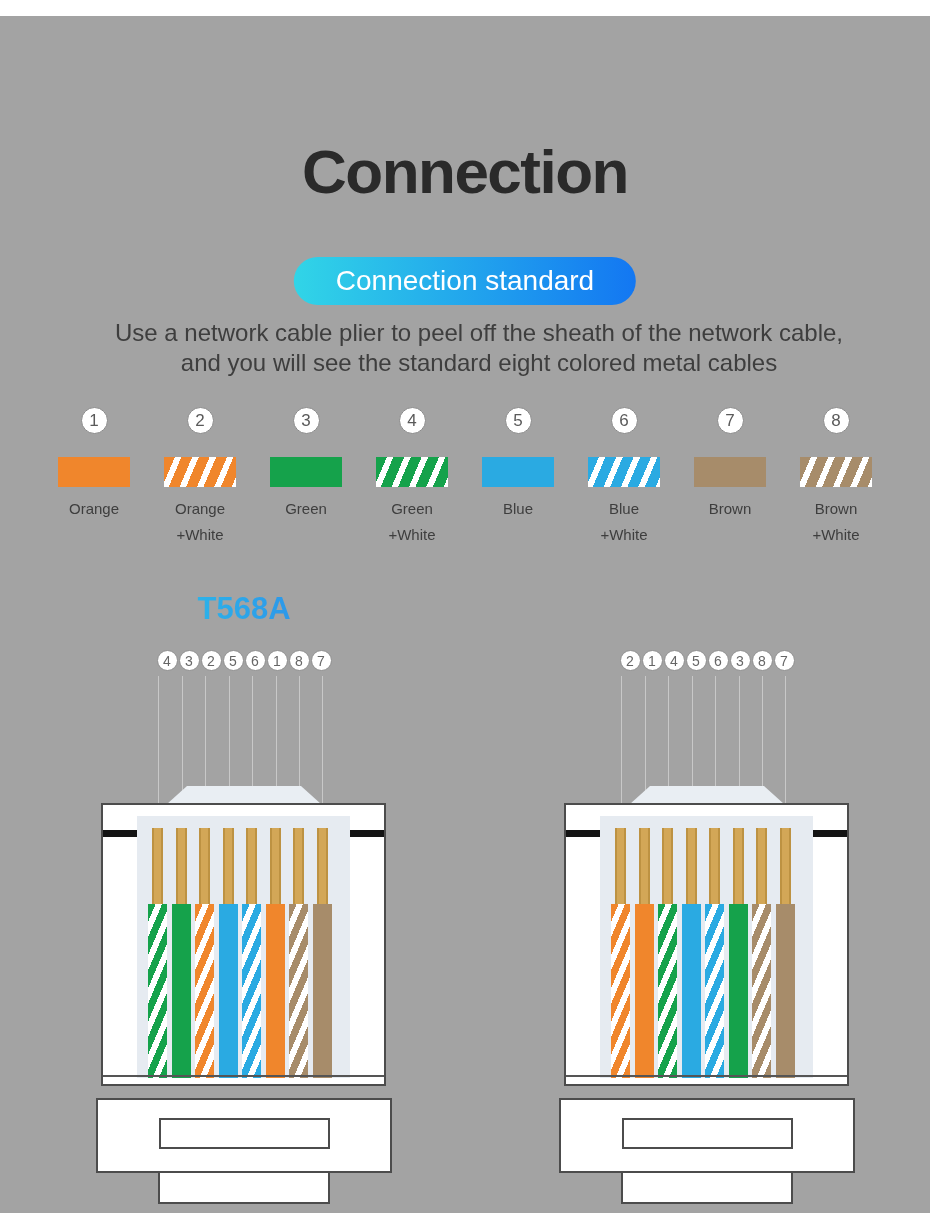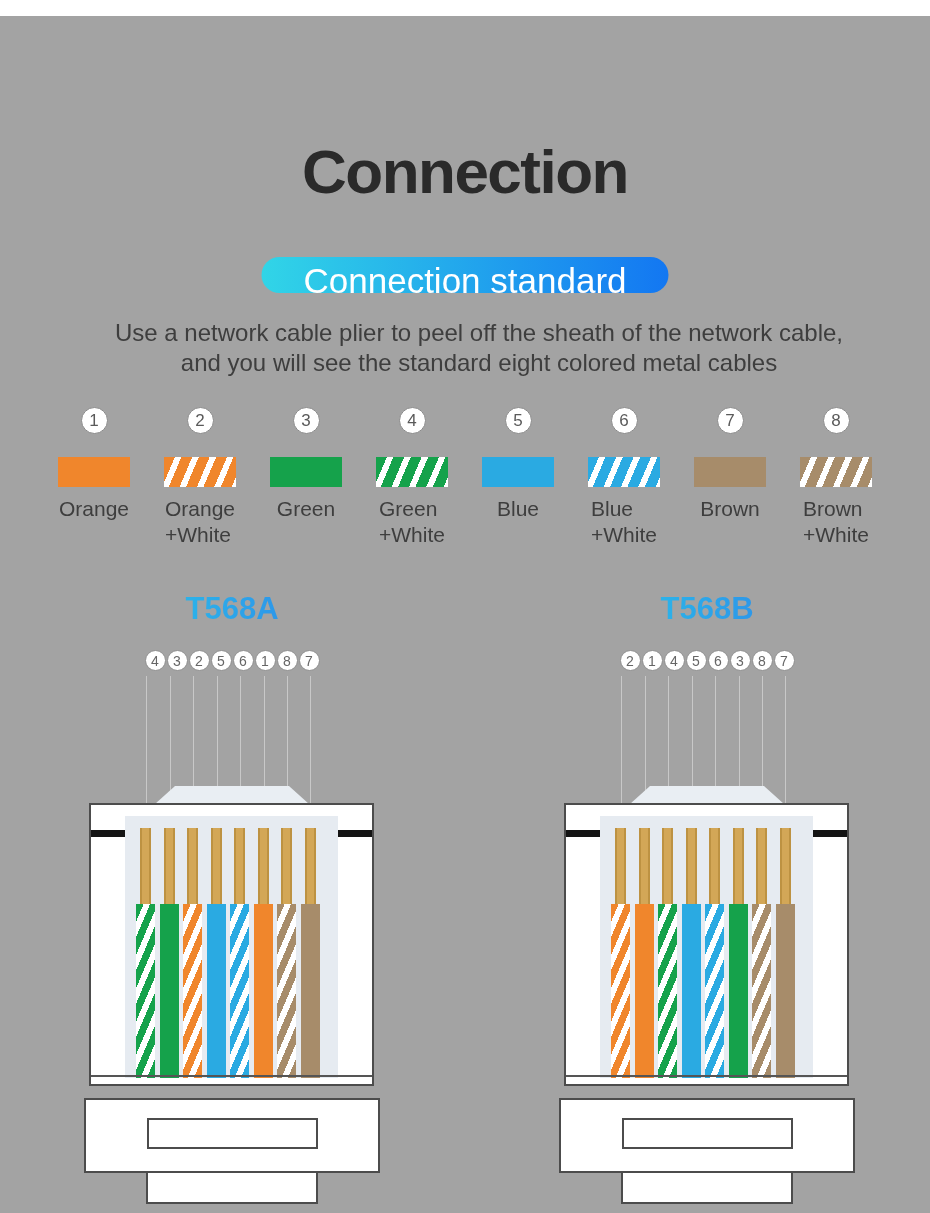--- a/index.html
+++ b/index.html
@@ -4,53 +4,53 @@
 <style>
   * { margin:0; padding:0; box-sizing:border-box; }
   html,body { background:#fff; }
   body { font-family:"Liberation Sans", sans-serif; }
   .page { position:relative; width:930px; height:1213px; background:#a3a3a3; overflow:hidden; margin:16px auto; }
 
   
   .title { position:absolute; top:122px; left:0; width:100%; text-align:center;
            font-size:62px; line-height:68px; font-weight:700; color:#2a2a2a; letter-spacing:-1.5px; }
   .badge { position:absolute; top:241px; left:50%; transform:translateX(-50%);
-           height:36px; line-height:48px; padding:0 42px; border-radius:24px;
+           height:48px; line-height:48px; padding:0 42px; border-radius:24px;
            background:linear-gradient(90deg,#31D5E7,#1377F2);
-           color:#ffffff; font-size:35px; white-space:nowrap; }
+           color:#ffffff; font-size:28px; white-space:nowrap; }
   .desc { position:absolute; top:302px; left:0; width:100%; text-align:center;
           font-size:24px; line-height:30px; color:#3e3e3e;padding-left:28px; }
 
   
   .legend { position:absolute; top:391px; left:0; width:100%; display:flex; justify-content:center; }
   .leg-item { width:106px; display:flex; flex-direction:column; align-items:center; }
   .circ { width:27px; height:27px; border:1.5px solid #8a8a8a; border-radius:50%;
           display:flex; align-items:center; justify-content:center;
           font-size:17px; color:#5a5a5a; background:#fff; }
   .swatch { margin-top:23px; width:72px; height:30px; display:block; }
-  .leg-label { margin-top:9px; font-size:21px; line-height:26px; color:#3e3e3e;
-               text-align:left; white-space:pre-line; }
+  .leg-label { margin-top:9px; font-size:15px; line-height:26px; color:#3e3e3e;
+               text-align:center; white-space:pre-line; }
 
   
   [data-color="orange"] { background:#F0862C; }
   [data-color="green"]  { background:#15A24B; }
   [data-color="blue"]   { background:#2AAAE2; }
   [data-color="brown"]  { background:#A78C6A; }
   .swatch[data-color="orange-white"] { background:repeating-linear-gradient(113deg,#F0862C 0 10px,#ffffff 10px 16px); }
   .swatch[data-color="green-white"]  { background:repeating-linear-gradient(113deg,#15A24B 0 10px,#ffffff 10px 16px); }
   .swatch[data-color="blue-white"]   { background:repeating-linear-gradient(113deg,#2AAAE2 0 10px,#ffffff 10px 16px); }
   .swatch[data-color="brown-white"]  { background:repeating-linear-gradient(113deg,#A78C6A 0 10px,#ffffff 10px 16px); }
   .wire[data-color="orange-white"] { background:repeating-linear-gradient(113deg,#F0862C 0 7px,#ffffff 7px 13px); }
   .wire[data-color="green-white"]  { background:repeating-linear-gradient(113deg,#15A24B 0 7px,#ffffff 7px 13px); }
   .wire[data-color="blue-white"]   { background:repeating-linear-gradient(113deg,#2AAAE2 0 7px,#ffffff 7px 13px); }
   .wire[data-color="brown-white"]  { background:repeating-linear-gradient(113deg,#A78C6A 0 7px,#ffffff 7px 13px); }
 
   
   .connector { position:absolute; top:575px; width:300px; height:618px; }
-  .connector.a { left:82px; }
+  .connector.a { left:94px; }
   .connector.b { left:557px; }
 
   .std-title { position:absolute; top:0; left:0; width:100%; text-align:center;
                font-size:31px; font-weight:700;
                background:linear-gradient(90deg,#2BCFE9,#2E7BE9);
                -webkit-background-clip:text; background-clip:text; color:transparent; }
 
   .pin-numbers { position:absolute; top:59px; left:0; width:100%;
                  display:flex; justify-content:center; }
   .pin-num { width:21px; height:21px; border:1.5px solid #8f8f8f; border-radius:50%;
@@ -199,21 +199,20 @@
         <i class="innerline"></i>
       </div>
       <div class="boot">
         <div class="slot"></div>
       </div>
       <div class="tail"></div>
     </div>
   </div>
 
   <div class="connector b">
-    <h2 class="std-title">T568B</h2>
     <div class="pin-numbers">
       <span class="pin-num">2</span>
       <span class="pin-num">1</span>
       <span class="pin-num">4</span>
       <span class="pin-num">5</span>
       <span class="pin-num">6</span>
       <span class="pin-num">3</span>
       <span class="pin-num">8</span>
       <span class="pin-num">7</span>
     </div>

